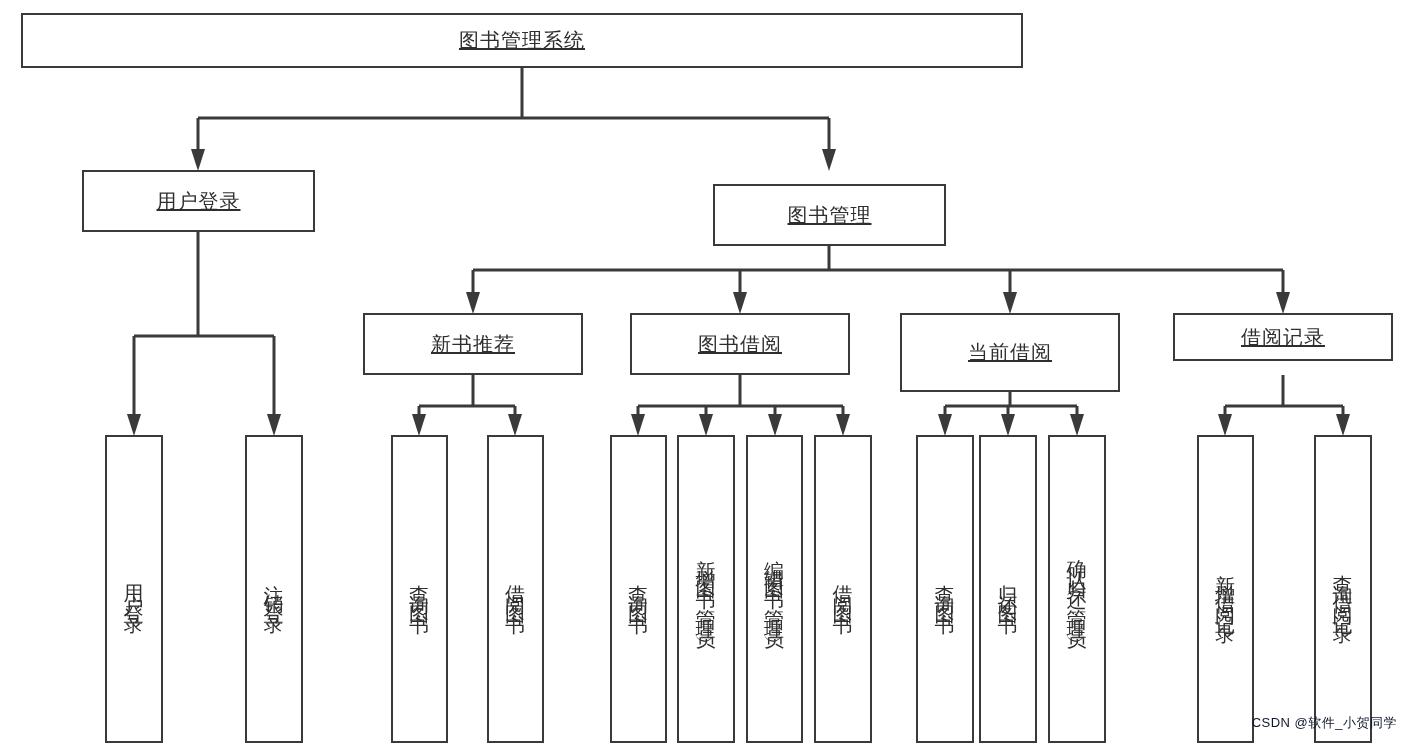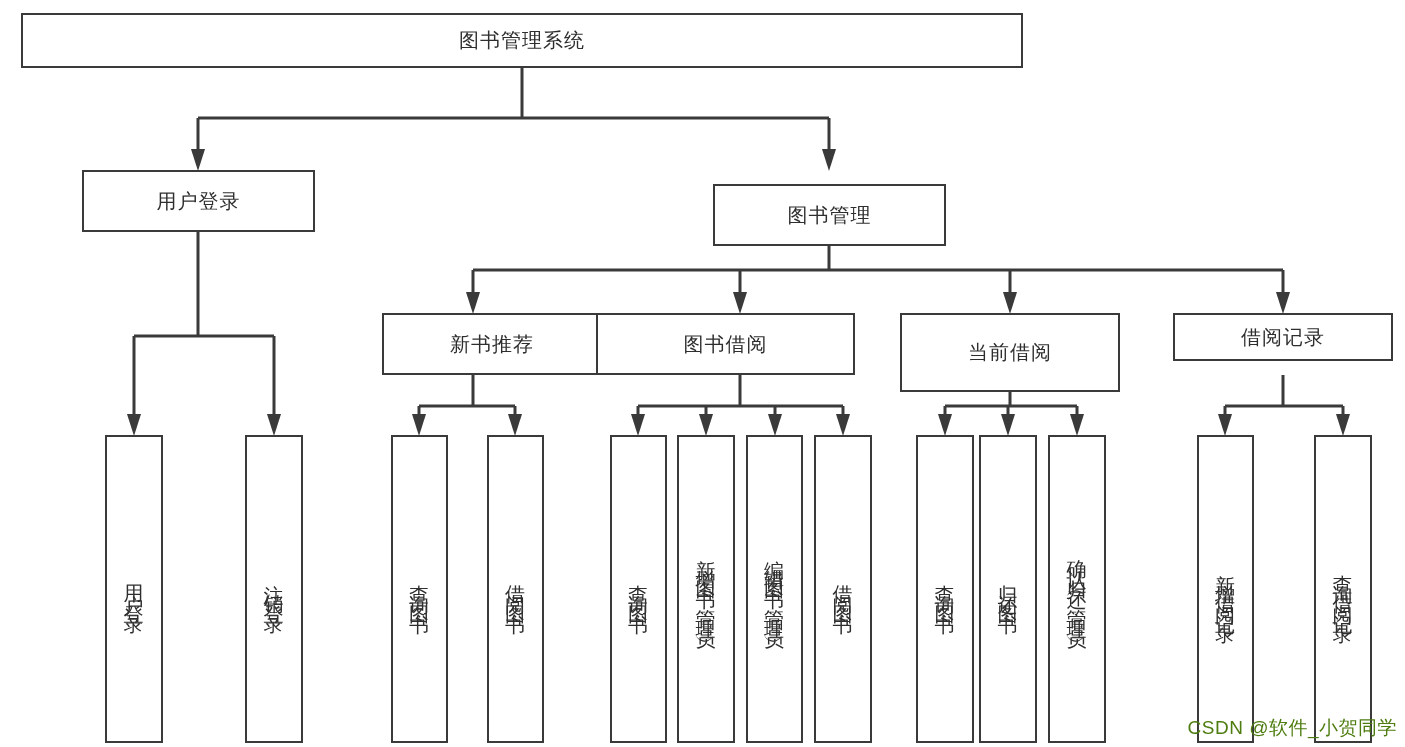--- a/index.html
+++ b/index.html
@@ -31,35 +31,36 @@
     display: flex;
     align-items: center;
     justify-content: center;
     color: #2e2e2e;
     z-index: 1;
   }
   .hbox {
     font-size: 20px;
     letter-spacing: 1px;
     text-align: center;
+    text-decoration: underline;
   }
   .vbox span.vtext {
     writing-mode: vertical-rl;
     text-orientation: mixed;
     font-size: 20px;
     letter-spacing: 10px;
     line-height: 1;
     white-space: nowrap;
   }
   
   #node-root            { left: 21px;   top: 13px;  width: 1002px; height: 55px; }
   #node-user-login      { left: 82px;   top: 170px; width: 233px;  height: 62px; }
   #node-book-management { left: 713px;  top: 184px; width: 233px;  height: 62px; }
-  #node-new-book-reco   { left: 382px;  top: 313px; width: 220px;  height: 62px; }
-  #node-book-borrow     { left: 596px;  top: 313px; width: 259px;  height: 62px; }
+  #node-new-book-reco   { left: 363px;  top: 313px; width: 220px;  height: 62px; }
+  #node-book-borrow     { left: 630px;  top: 313px; width: 220px;  height: 62px; }
   #node-current-borrow  { left: 900px;  top: 313px; width: 220px;  height: 79px; }
   #node-borrow-records  { left: 1173px; top: 313px; width: 220px;  height: 48px; }
 
   .leaf { top: 435px; height: 308px; }
   #leaf-g1-0 { left: 105px;  width: 58px; }
   #leaf-g1-1 { left: 245px;  width: 58px; }
   #leaf-g2-0 { left: 391px;  width: 57px; }
   #leaf-g2-1 { left: 487px;  width: 57px; }
   #leaf-g3-0 { left: 610px;  width: 57px; }
   #leaf-g3-1 { left: 677px;  width: 58px; }
@@ -67,23 +68,23 @@
   #leaf-g3-3 { left: 814px;  width: 58px; }
   #leaf-g4-0 { left: 916px;  width: 58px; }
   #leaf-g4-1 { left: 979px;  width: 58px; }
   #leaf-g4-2 { left: 1048px; width: 58px; }
   #leaf-g5-0 { left: 1197px; width: 57px; }
   #leaf-g5-1 { left: 1314px; width: 58px; }
 
   #watermark {
     position: absolute;
     right: 8px;
-    bottom: 6px;
-    font-size: 19px;
-    color: #4d7c0f;
+    bottom: 15px;
+    font-size: 13px;
+    color: #0f172a;
     z-index: 3;
     letter-spacing: 0.5px;
     white-space: nowrap;
   }
 </style>
 </head>
 <body>
 
 <div id="stage">
 

